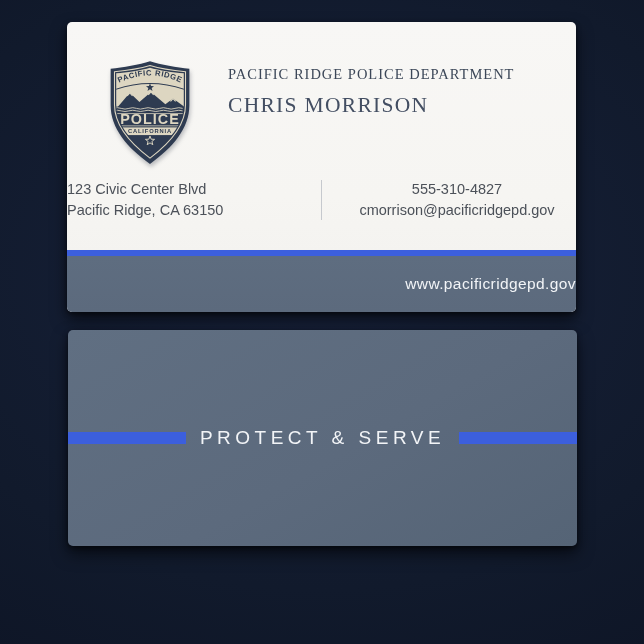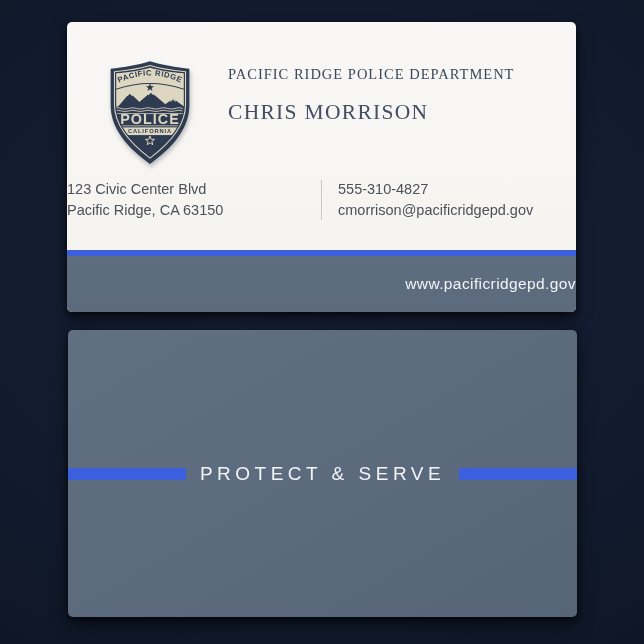--- a/index.html
+++ b/index.html
@@ -33,43 +33,43 @@
   .front-main{position:relative;height:228px;}
   .badge{position:absolute;left:35px;top:38px;width:96px;height:106px;
     filter:drop-shadow(1px 3px 2px rgba(20,28,45,.28));}
   .badge text{font-family:"Liberation Sans", sans-serif;font-weight:bold;}
   .id-block{position:absolute;left:161px;top:44px;}
   .department{
     font-family:"Liberation Serif", serif;font-size:14.5px;letter-spacing:1px;
     color:var(--text-department);white-space:nowrap;
   }
   .holder-name{
-    margin-top:17px;font-family:"Liberation Serif", serif;font-size:21.5px;
+    margin-top:10px;font-family:"Liberation Serif", serif;font-size:21.5px;
     letter-spacing:1.3px;color:var(--text-name);white-space:nowrap;
   }
   .holder-title{
     margin-top:9px;font-size:16px;letter-spacing:1.8px;color:var(--text-title);
     white-space:nowrap;
   }
   .contact{
     position:absolute;left:0;right:0;top:157px;
     display:flex;align-items:center;justify-content:center;
     font-size:14.5px;line-height:21px;color:var(--text-contact);
   }
   .contact .addr{flex:1;text-align:left;}
-  .contact .reach{flex:1;text-align:left;}
+  .contact .reach{flex:1;text-align:center;}
   .contact .divider{width:1px;height:40px;background:var(--divider);margin:0 16px;flex:0 0 1px;}
   .stripe-front{height:6px;background:var(--accent-blue);}
   .front-footer{
     flex:1;background:linear-gradient(180deg,#5e6d80, var(--slate));
     display:flex;align-items:center;justify-content:flex-end;
     color:var(--text-light);font-size:15.5px;letter-spacing:.4px;
   }
   .back{
-    top:330px;height:287px;overflow:hidden;left:68px;
+    top:330px;height:216px;overflow:hidden;left:68px;
     background:linear-gradient(150deg,#606f82 0%, var(--slate) 55%, #556476 100%);
     display:flex;align-items:center;
   }
   .back-row{display:flex;align-items:center;width:100%;}
   .bline{flex:1;height:12px;background:var(--accent-blue);}
   .slogan{
     flex:0 0 auto;margin:0 14px;color:var(--text-light);
     font-size:19px;letter-spacing:4.5px;white-space:nowrap;
   }
 </style>

